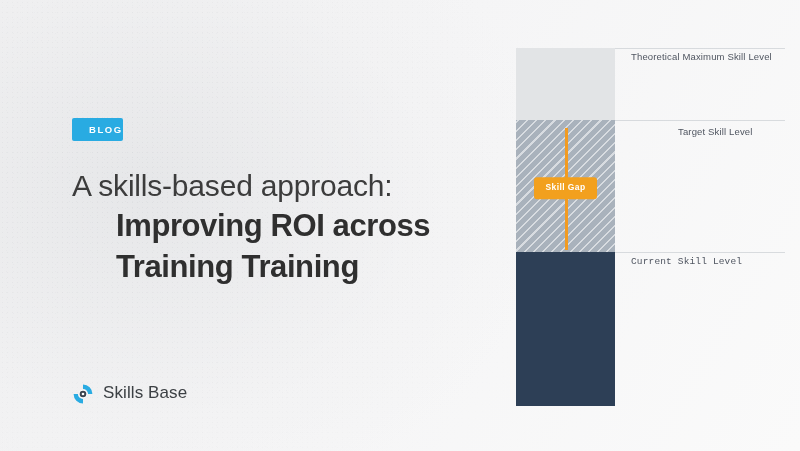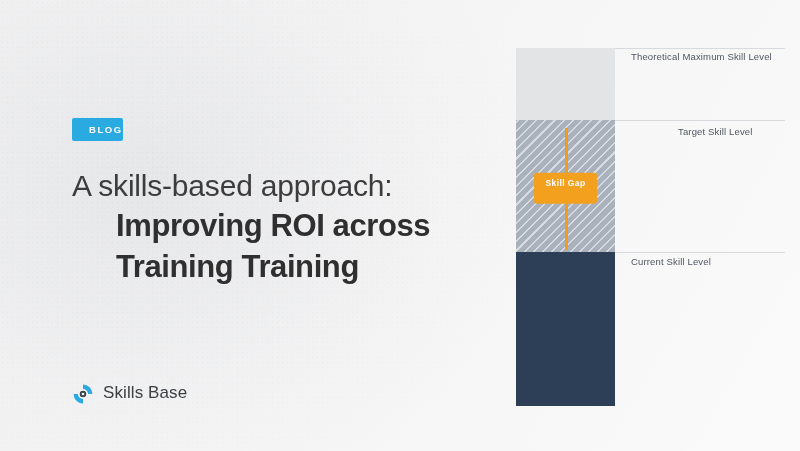--- a/index.html
+++ b/index.html
@@ -145,21 +145,21 @@
   #gap-badge {
     position: absolute;
     left: 50%;
     top: 140px;
     transform: translate(-50%, -50%);
     background: #f2a01e;
     color: #ffffff;
     font-size: 8.5px;
     font-weight: bold;
     letter-spacing: 0.4px;
-    padding: 6px 12px 16px 12px;
+    padding: 6px 12px 7px 12px;
     border-radius: 3px;
     white-space: nowrap;
     line-height: 1;
   }
 
   
   .label {
     position: absolute;
     font-size: 9.5px;
     color: #4f5560;
@@ -172,21 +172,21 @@
     height: 1px;
     background: rgba(190,194,200,0.55);
   }
 
   #label-max      { left: 631px; top: 52px; }
   #leader-max     { left: 615px; top: 48px;  width: 170px; }
 
   #label-target   { left: 666px; top: 127px; margin-left: 12px; }
   #leader-target  { left: 615px; top: 120px; width: 170px; }
 
-  #label-current  { left: 631px; top: 257px; }
+  #label-current  { left: 631px; top: 257px; font-family: Liberation Mono, monospace; }
   #leader-current { left: 615px; top: 252px; width: 170px; }
 </style>
 </head>
 <body>
 
 <div id="stage">
 
   <div id="noise"></div>
 
   <div id="left-content">

